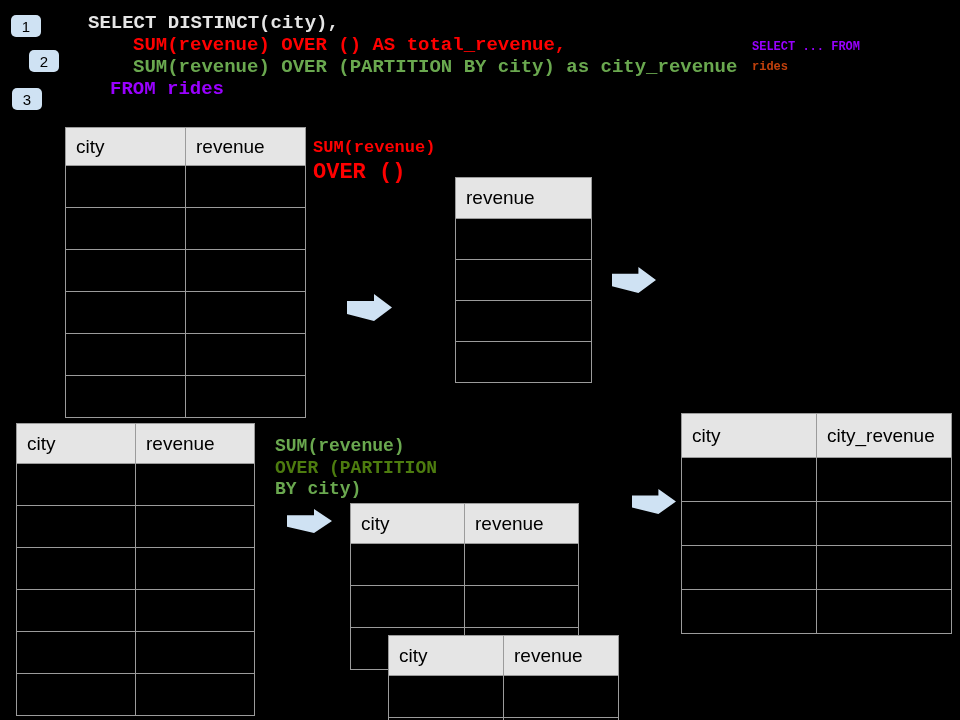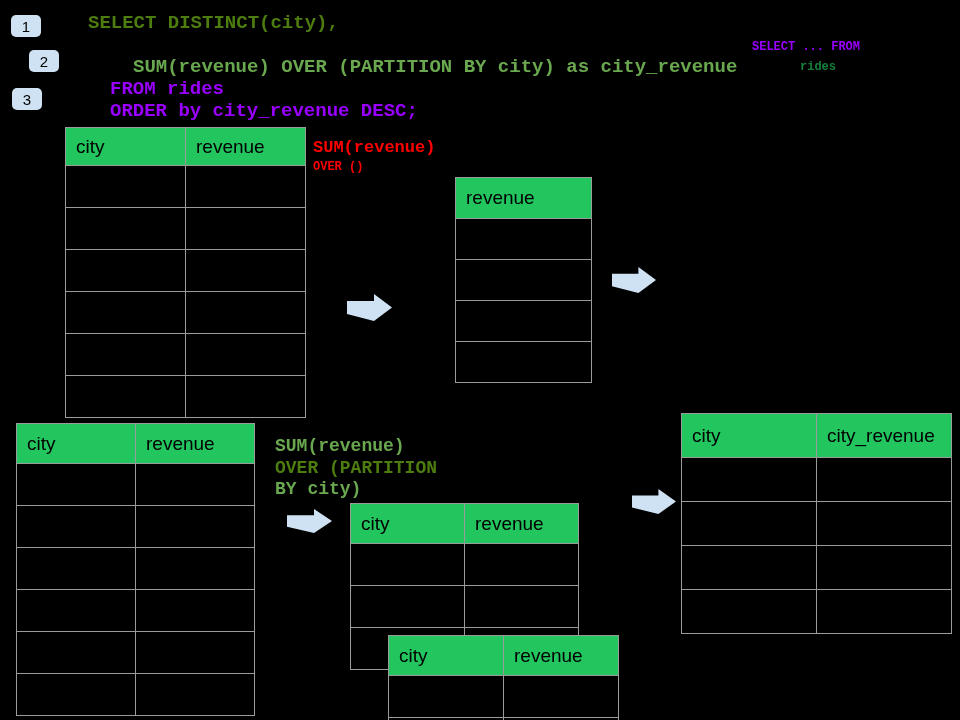--- a/index.html
+++ b/index.html
@@ -56,21 +56,21 @@
   .note-l1 { left: 752px; top: 37px; }
   .note-l2 { left: 752px; top: 57px; }
 
   .annot-line {
     position: absolute;
     font-family: "Liberation Mono", "DejaVu Sans Mono", monospace;
     font-weight: 700;
     white-space: pre;
   }
   .annot-total-l1 { left: 313px; top: 138px; font-size: 17px; }
-  .annot-total-l2 { left: 313px; top: 160px; font-size: 12px; }
+  .annot-total-l2 { left: 313px; top: 160px; font-size: 22px; }
   .annot-part-l1  { left: 275px; top: 436px; font-size: 18px; }
   .annot-part-l2  { left: 275px; top: 458px; font-size: 18px; }
   .annot-part-l3  { left: 275px; top: 479px; font-size: 18px; }
 
   
   .arrow {
     position: absolute;
     background: #cfe2f3;
     clip-path: polygon(0% 26%, 60% 26%, 60% 0%, 100% 50%, 60% 100%, 0% 74%);
   }
@@ -84,21 +84,21 @@
     position: absolute;
     border-collapse: collapse;
     table-layout: fixed;
   }
   table.t th, table.t td {
     border: 1px solid #9b9b9b;
     box-sizing: border-box;
     margin: 0;
   }
   table.t th {
-    background: #22c55e;
+    background: #e5e5e5;
     color: #000;
     font-family: "Liberation Sans", sans-serif;
     font-size: 19px;
     font-weight: 400;
     text-align: left;
     padding: 0 0 0 10px;
     vertical-align: middle;
   }
   table.t td { background: #000; padding: 0; }
 
@@ -134,27 +134,27 @@
 </style>
 </head>
 <body>
 
 <div class="canvas">
 
   <div class="badge badge-1">1</div>
   <div class="badge badge-2">2</div>
   <div class="badge badge-3">3</div>
 
-  <div class="code-line sql-l1" style="color: #4d7c0f;">SELECT DISTINCT(city),</div>
+  <div class="code-line sql-l1" style="color: #e5e5e5;">SELECT DISTINCT(city),</div>
+  <div class="code-line sql-l2" style="color: rgb(255, 0, 0);">SUM(revenue) OVER () AS total_revenue,</div>
   <div class="code-line sql-l3" style="color: rgb(106, 168, 79);">SUM(revenue) OVER (PARTITION BY city) as city_revenue</div>
   <div class="code-line sql-l4" style="color: rgb(153, 0, 255);">FROM rides</div>
-  <div class="code-line sql-l5" style="color: rgb(153, 0, 255);">ORDER by city_revenue DESC;</div>
 
   <div class="side-note-line note-l1" style="color: rgb(153, 0, 255);">SELECT ... FROM</div>
-  <div class="side-note-line note-l2" style="color: #15803d; margin-left: 48px;">rides</div>
+  <div class="side-note-line note-l2" style="color: #c2410c;">rides</div>
 
   <div class="annot-line annot-total-l1" style="color: rgb(255, 0, 0);">SUM(revenue)</div>
   <div class="annot-line annot-total-l2" style="color: rgb(255, 0, 0);">OVER ()</div>
 
   <div class="annot-line annot-part-l1" style="color: rgb(106, 168, 79);">SUM(revenue)</div>
   <div class="annot-line annot-part-l2" style="color: #4d7c0f;">OVER (PARTITION</div>
   <div class="annot-line annot-part-l3" style="color: rgb(106, 168, 79);">BY city)</div>
 
   <div class="arrow arrow-1"></div>
   <div class="arrow arrow-2"></div>

